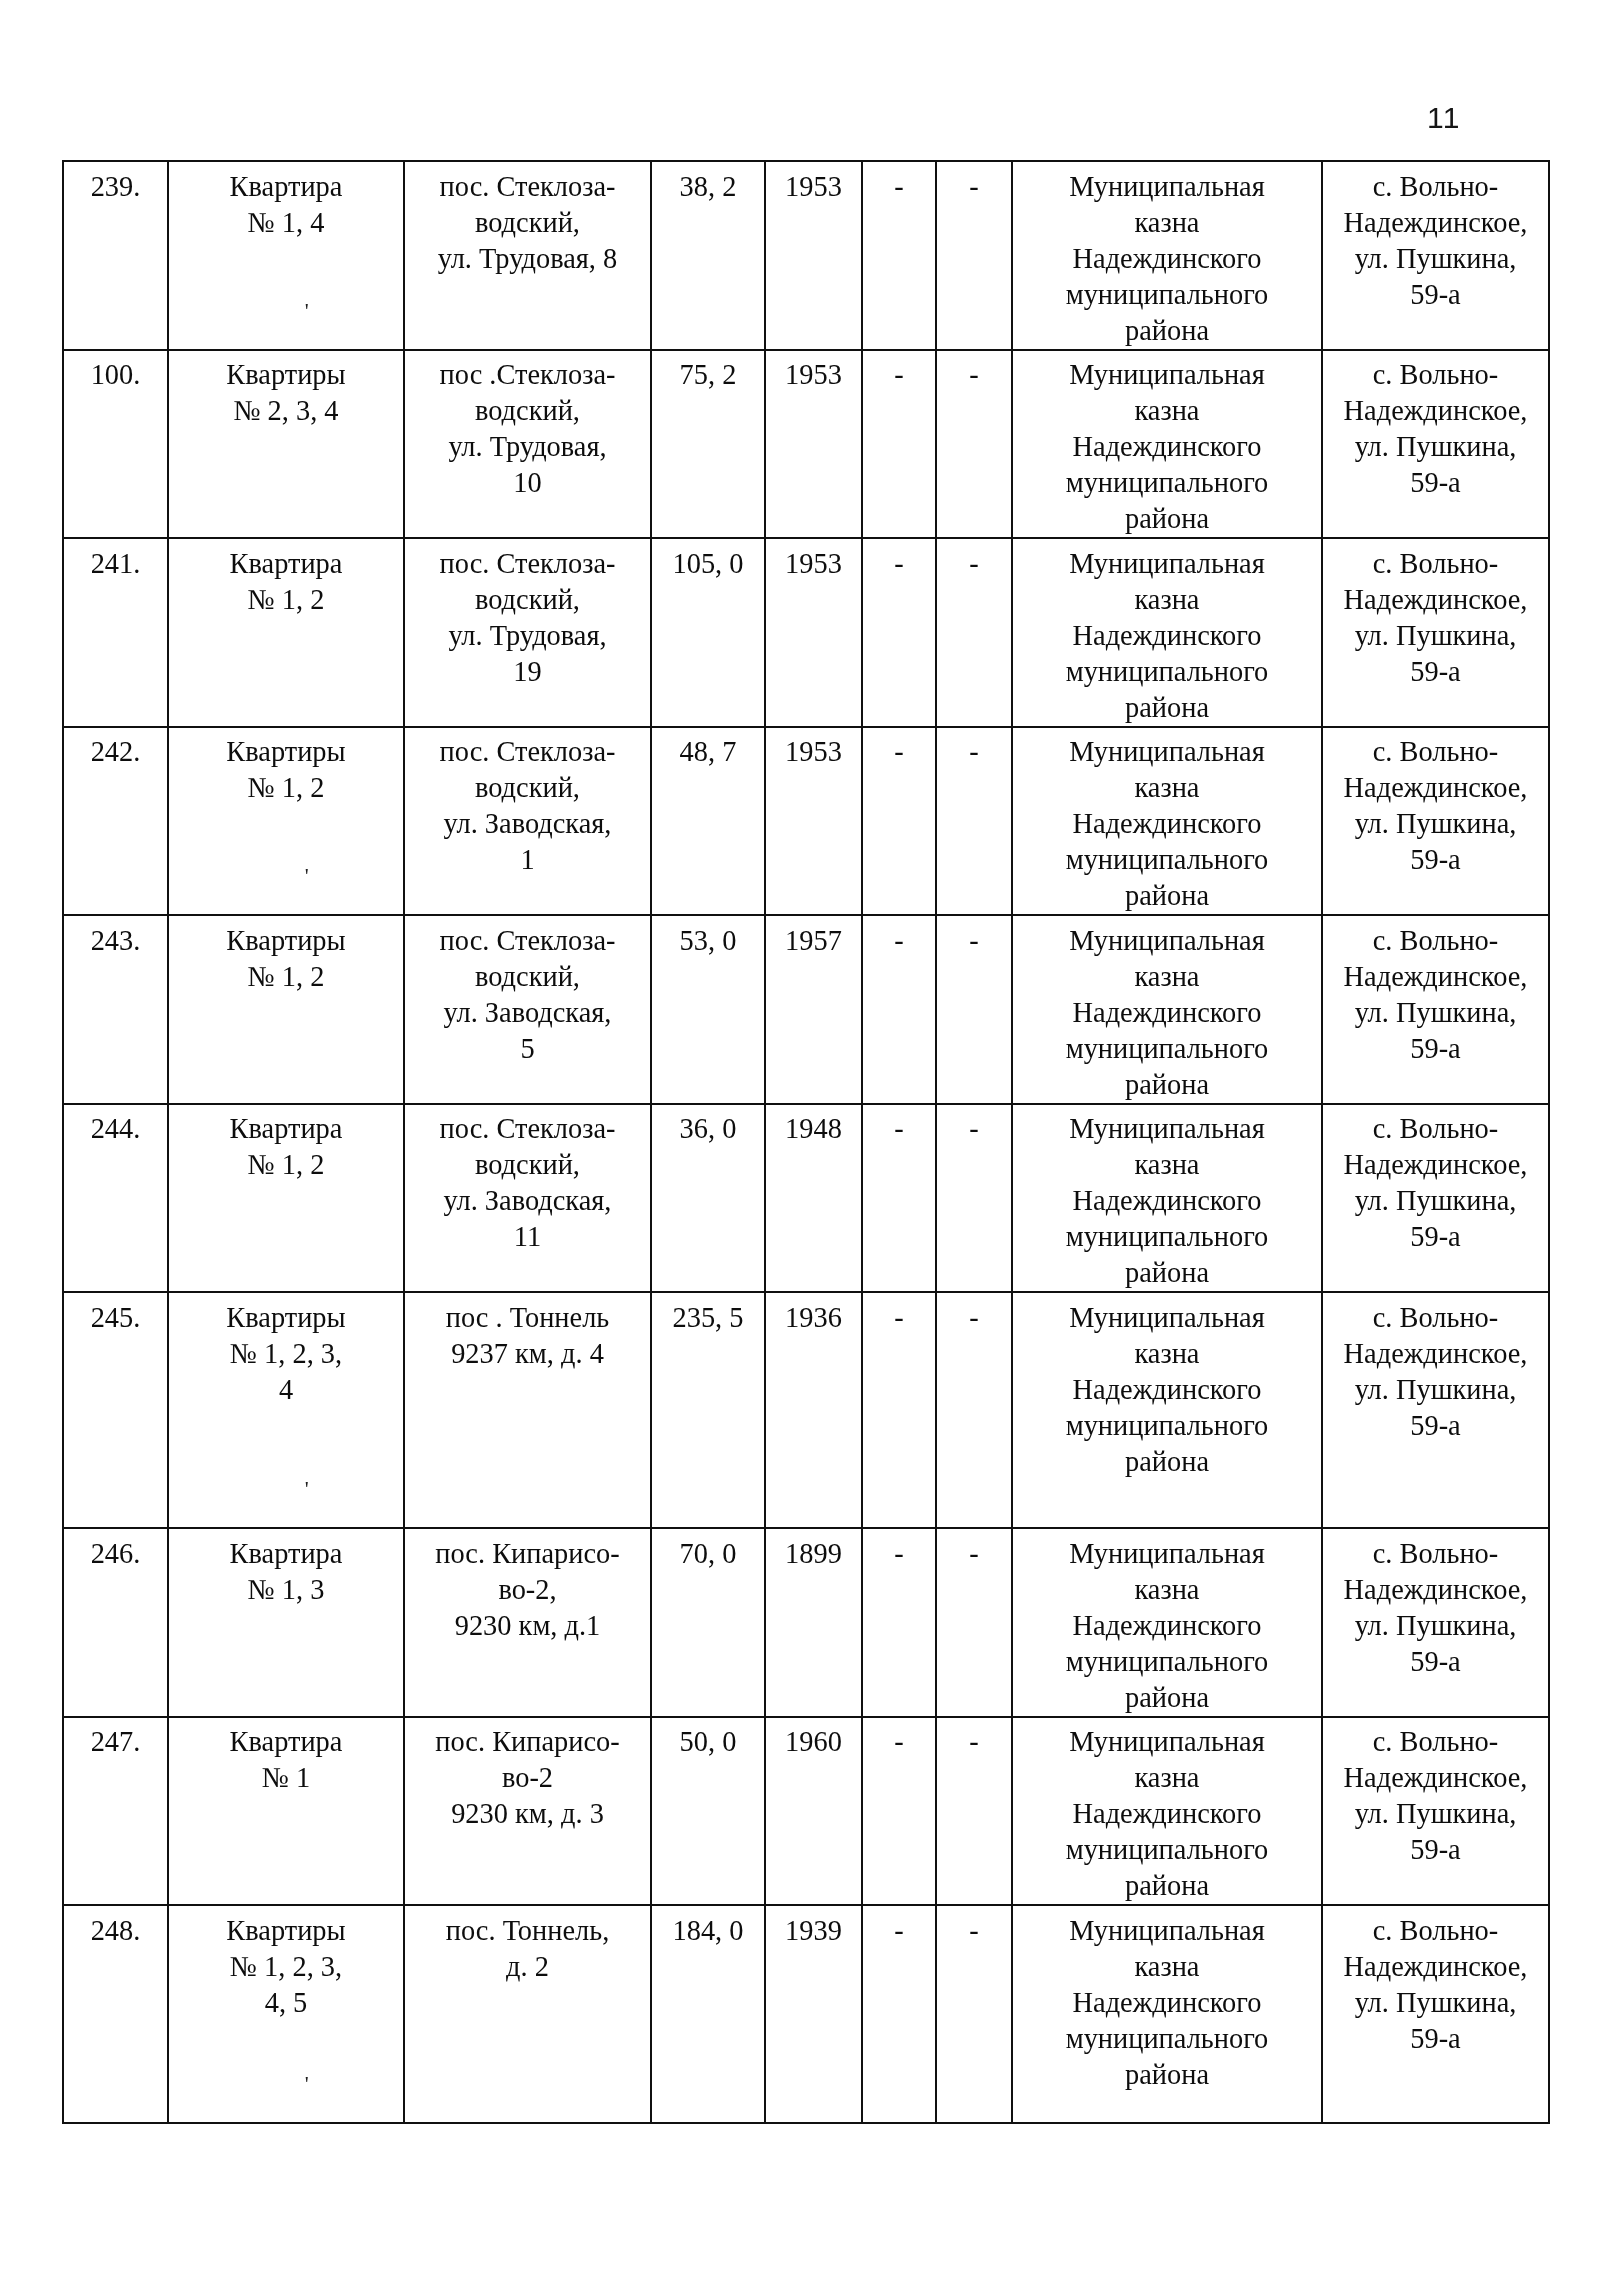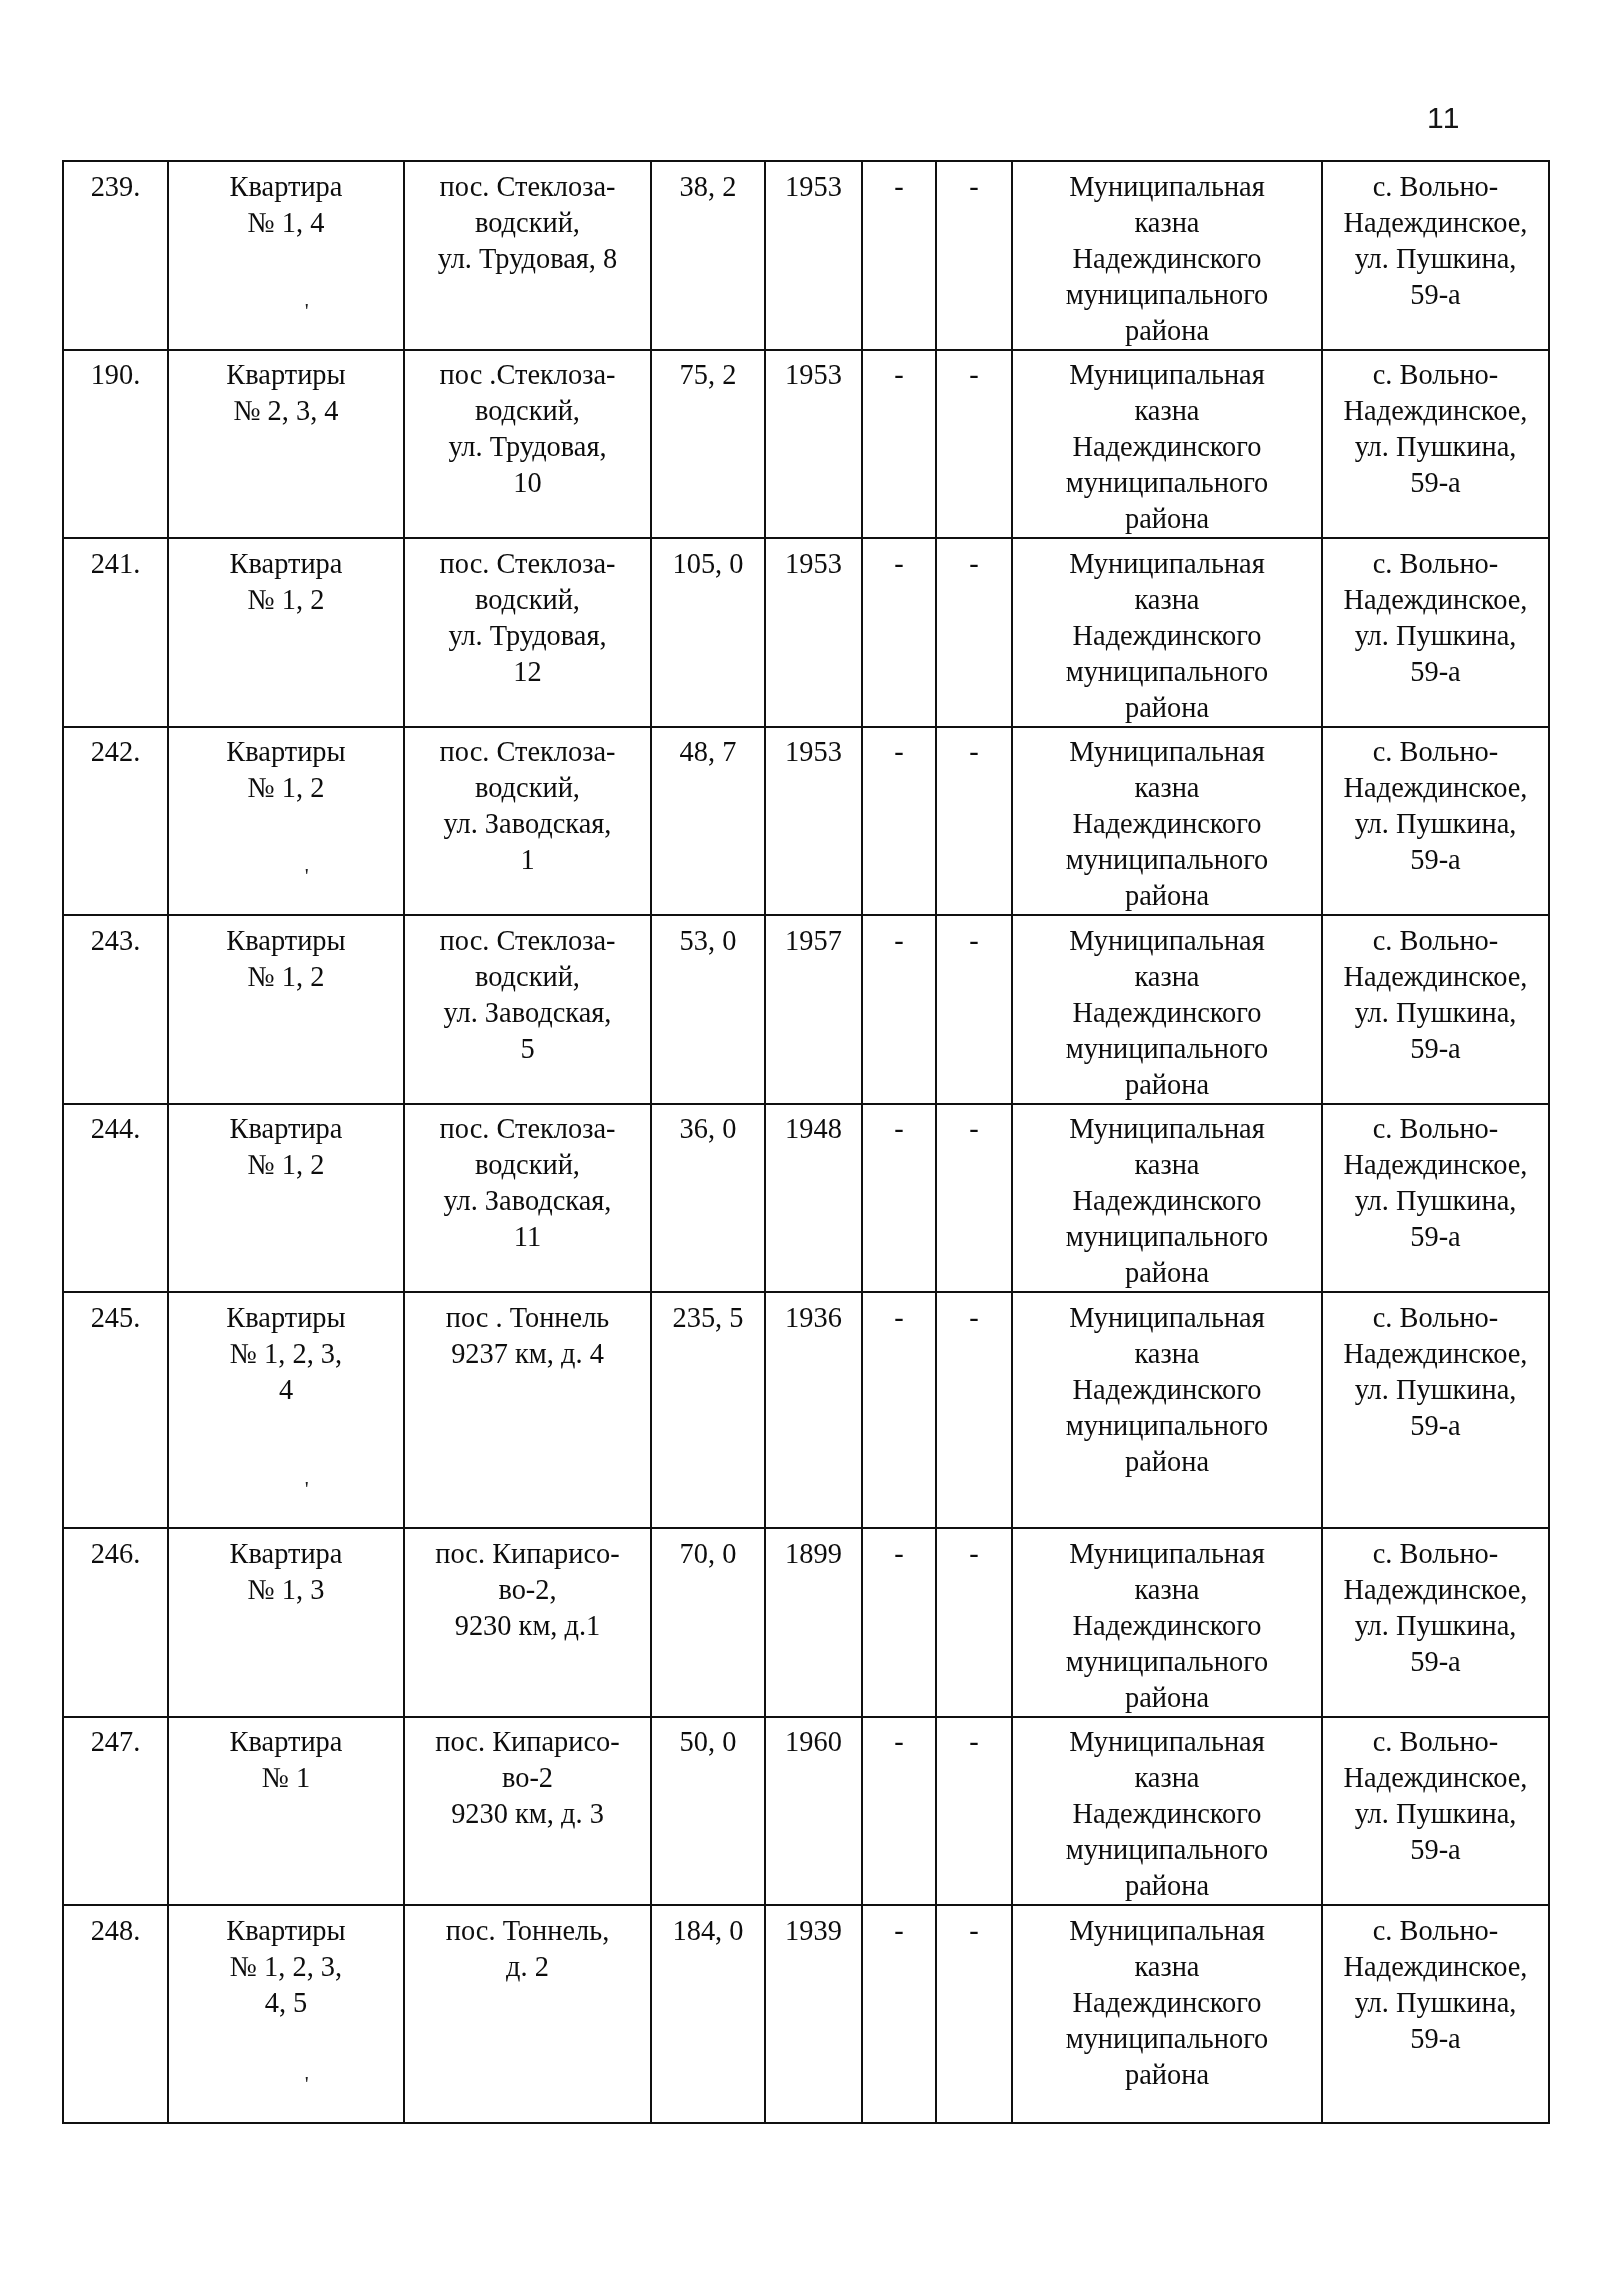--- a/index.html
+++ b/index.html
@@ -110,21 +110,21 @@
         </td>
         <td>
           <div class="line">с. Вольно-</div>
           <div class="line">Надеждинское,</div>
           <div class="line">ул. Пушкина,</div>
           <div class="line">59-а</div>
         </td>
       </tr>
       <tr>
         <td>
-          <div class="line">190.</div>
+          <div class="line">100.</div>
         </td>
         <td>
           <div class="line">Квартиры</div>
           <div class="line">№ 2, 3, 4</div>
         </td>
         <td>
           <div class="line">пос .Стеклоза-</div>
           <div class="line">водский,</div>
           <div class="line">ул. Трудовая,</div>
           <div class="line">10</div>
@@ -160,21 +160,21 @@
           <div class="line">241.</div>
         </td>
         <td>
           <div class="line">Квартира</div>
           <div class="line">№ 1, 2</div>
         </td>
         <td>
           <div class="line">пос. Стеклоза-</div>
           <div class="line">водский,</div>
           <div class="line">ул. Трудовая,</div>
-          <div class="line">12</div>
+          <div class="line">19</div>
         </td>
         <td>
           <div class="line">105, 0</div>
         </td>
         <td>
           <div class="line">1953</div>
         </td>
         <td>
           <div class="line">-</div>
         </td>

